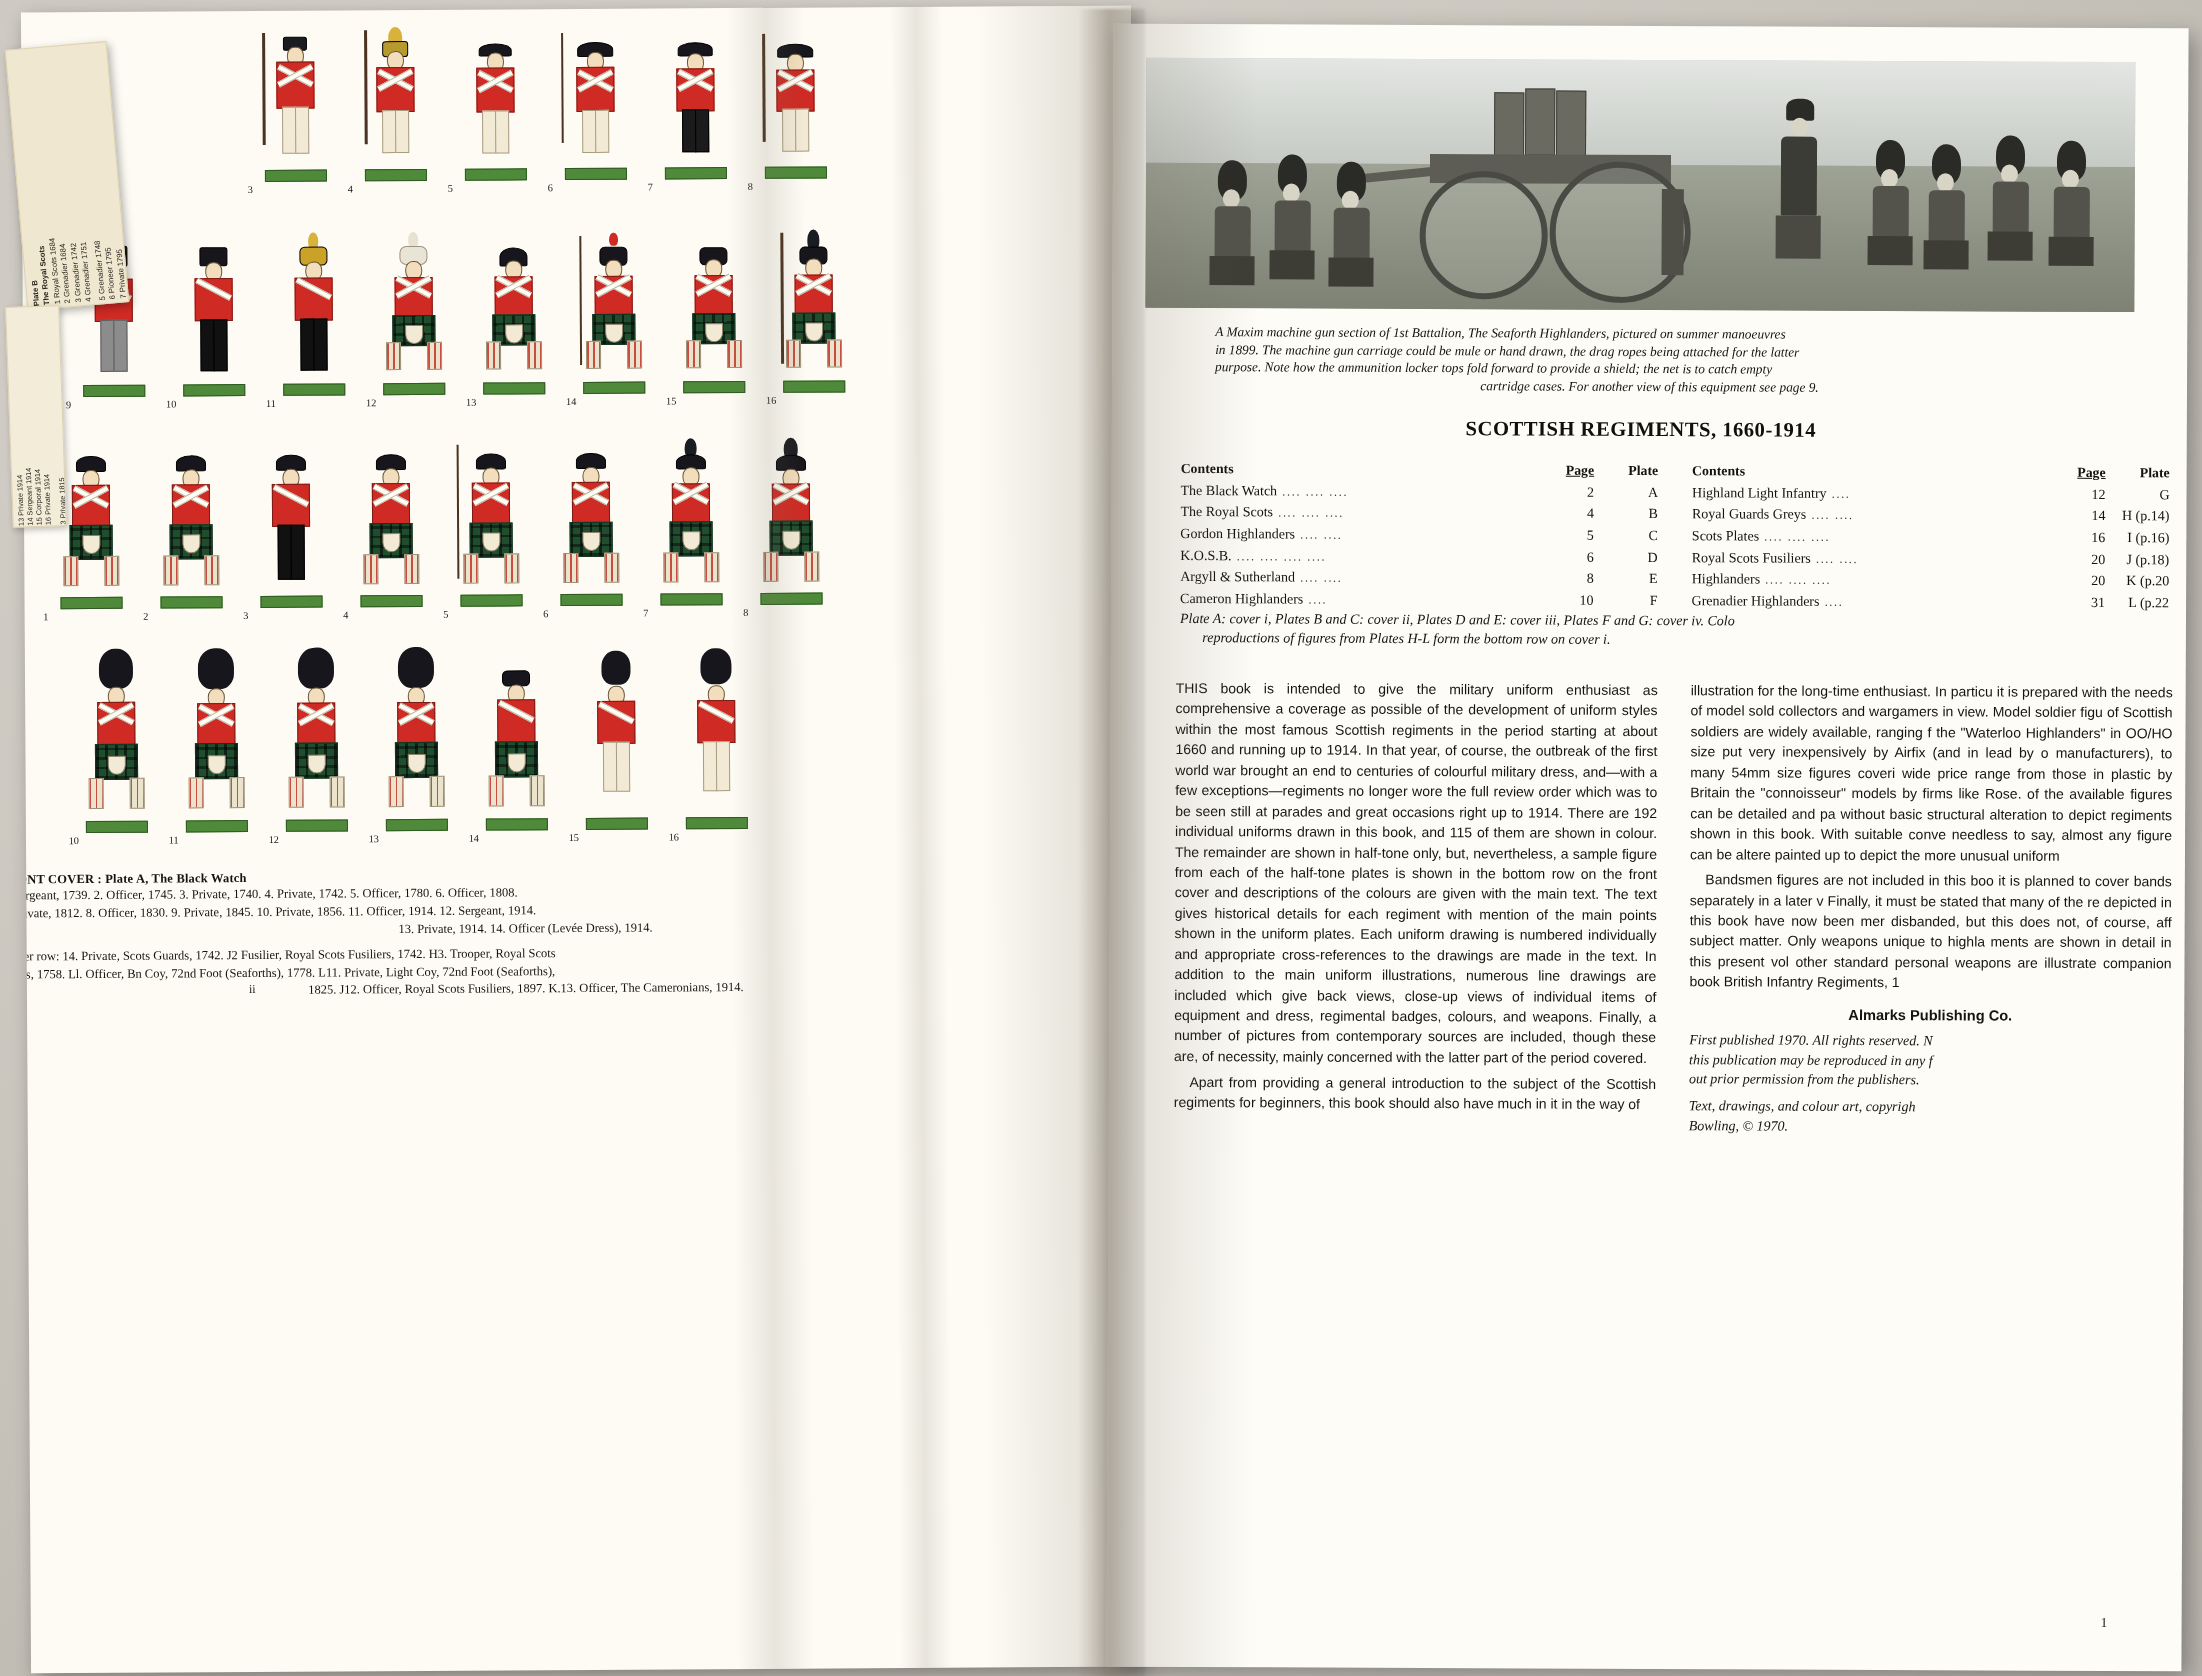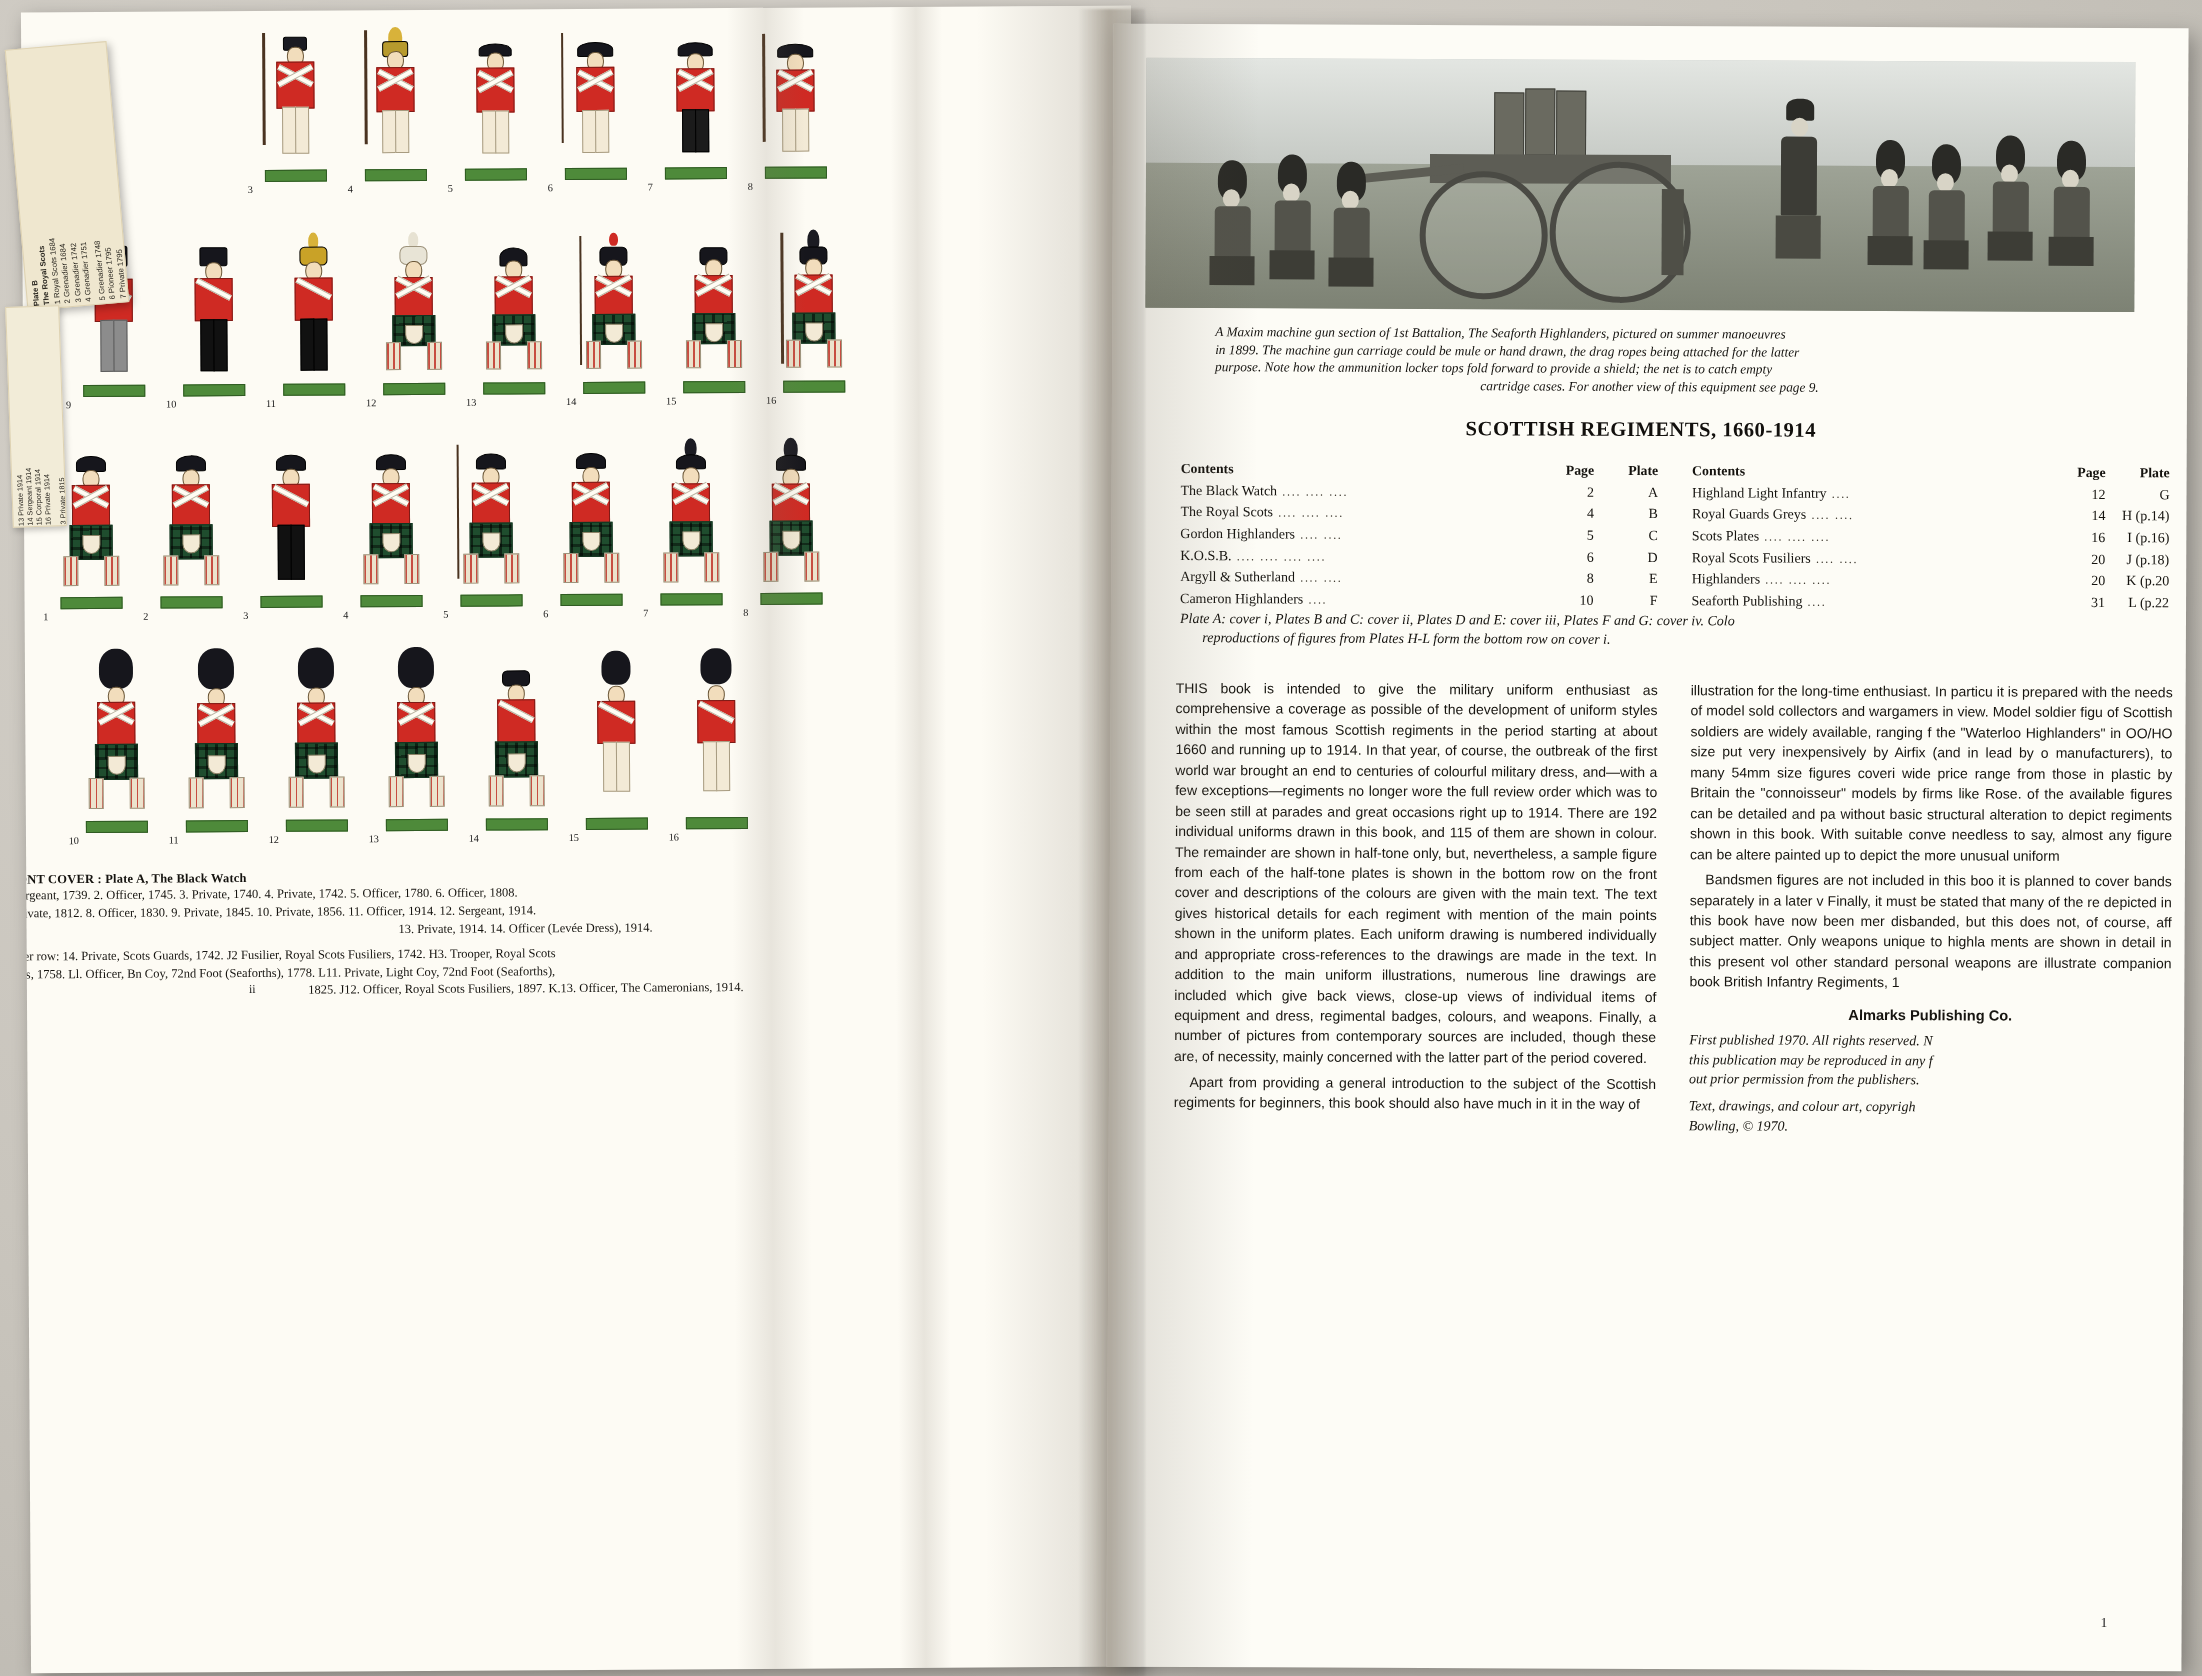--- a/index.html
+++ b/index.html
@@ -247,21 +247,21 @@
     position: absolute;
     left: 69px; top: 437px; width: 989px;
     font-family: "Liberation Serif", serif;
     color: #15130f;
     font-size: 13.8px;
   }
   .contents-cols { display: flex; gap: 34px; }
   .contents-col { width: 478px; }
   .c-head { display: flex; font-weight: bold; font-size: 13.8px; margin-bottom: 2.6px; }
   .c-head .nm { flex: 1; }
-  .c-head .pg { width: 57px; text-align: right; }
+  .c-head .pg { width: 57px; text-align: right; text-decoration: underline; }
   .c-head .pl { width: 64px; text-align: right; }
   .c-row { display: flex; font-size: 14px; line-height: 1.55; }
   .c-row .nm { flex: 1; white-space: nowrap; overflow: hidden; }
   .c-row .nm .dots { color: #3b362c; letter-spacing: 1.7px; padding-left: 5.2px; font-size: 12px; }
   .c-row .pg { width: 57px; text-align: right; }
   .c-row .pl { width: 64px; text-align: right; }
 
   .plate-note {
     position: absolute;
     left: 69px; top: 585px; width: 998px;
@@ -943,21 +943,21 @@
               <span class="nm"><span>Royal Scots Fusiliers</span><span class="dots">.... ....</span></span>
               <span class="pg">20</span>
               <span class="pl">J (p.18)</span>
             </div>
             <div class="c-row">
               <span class="nm"><span>Highlanders</span><span class="dots">.... .... ....</span></span>
               <span class="pg">20</span>
               <span class="pl">K (p.20</span>
             </div>
             <div class="c-row">
-              <span class="nm"><span>Seaforth Publishing</span><span class="dots">....</span></span>
+              <span class="nm"><span>Grenadier Highlanders</span><span class="dots">....</span></span>
               <span class="pg">31</span>
               <span class="pl">L (p.22</span>
             </div>
           </div>
         </div>
       </div>
 
       <div class="plate-note">
         <div>Plate A: cover i, Plates B and C: cover ii, Plates D and E: cover iii, Plates F and G: cover iv. Colo</div>
         <div style="padding-left:22.4px;">reproductions of figures from Plates H-L form the bottom row on cover i.</div>

